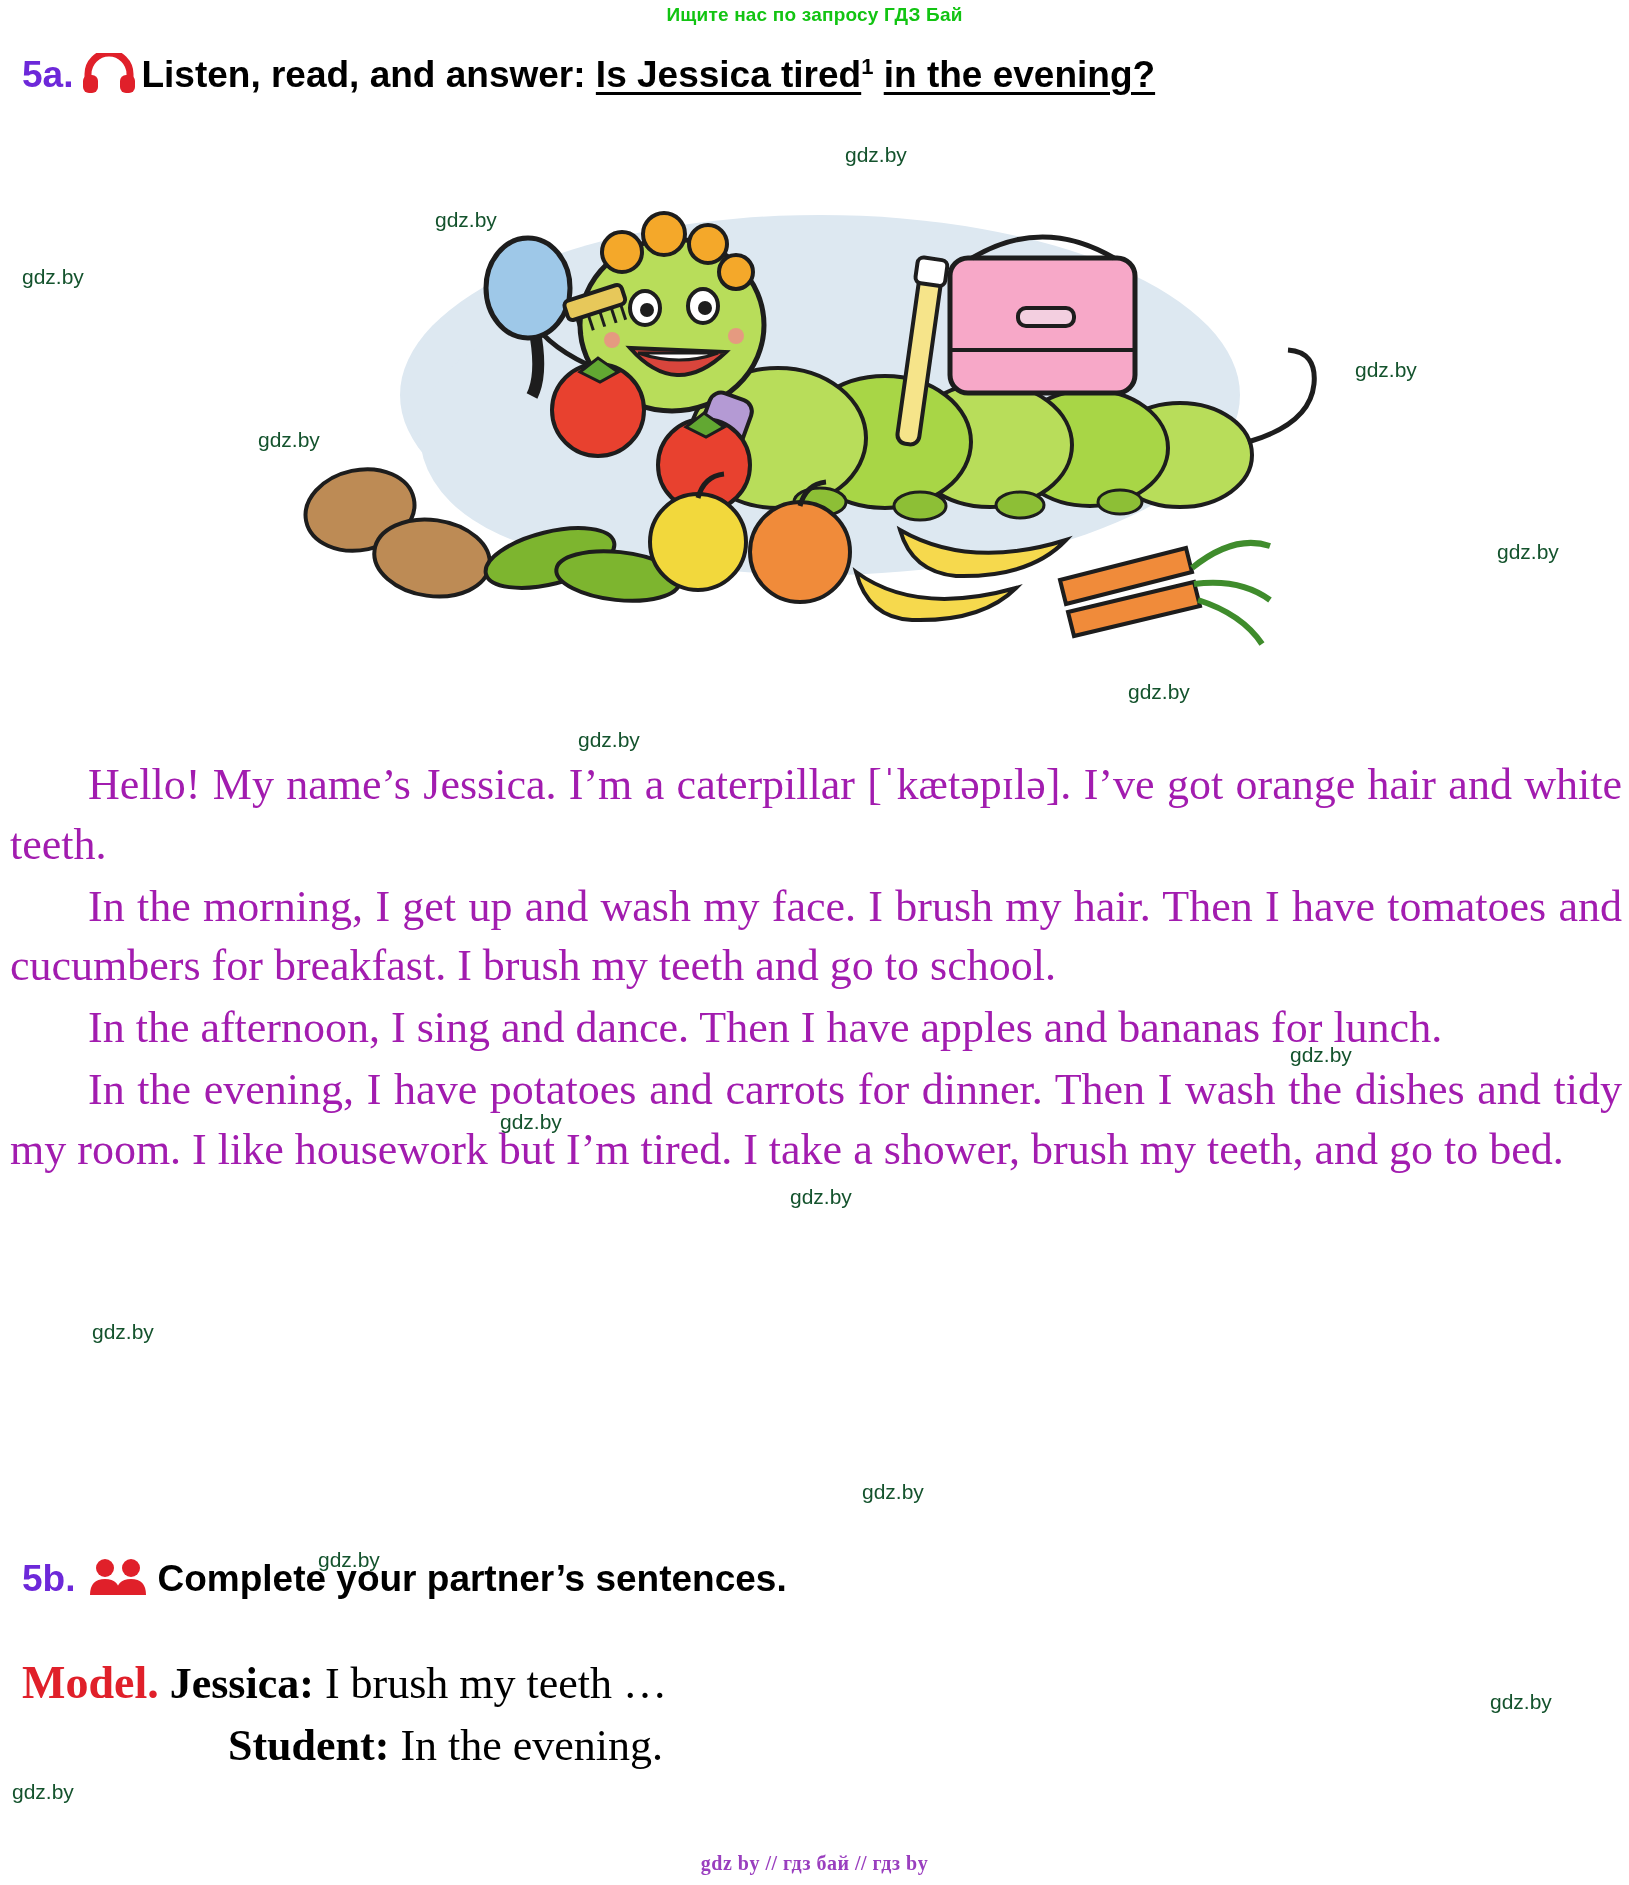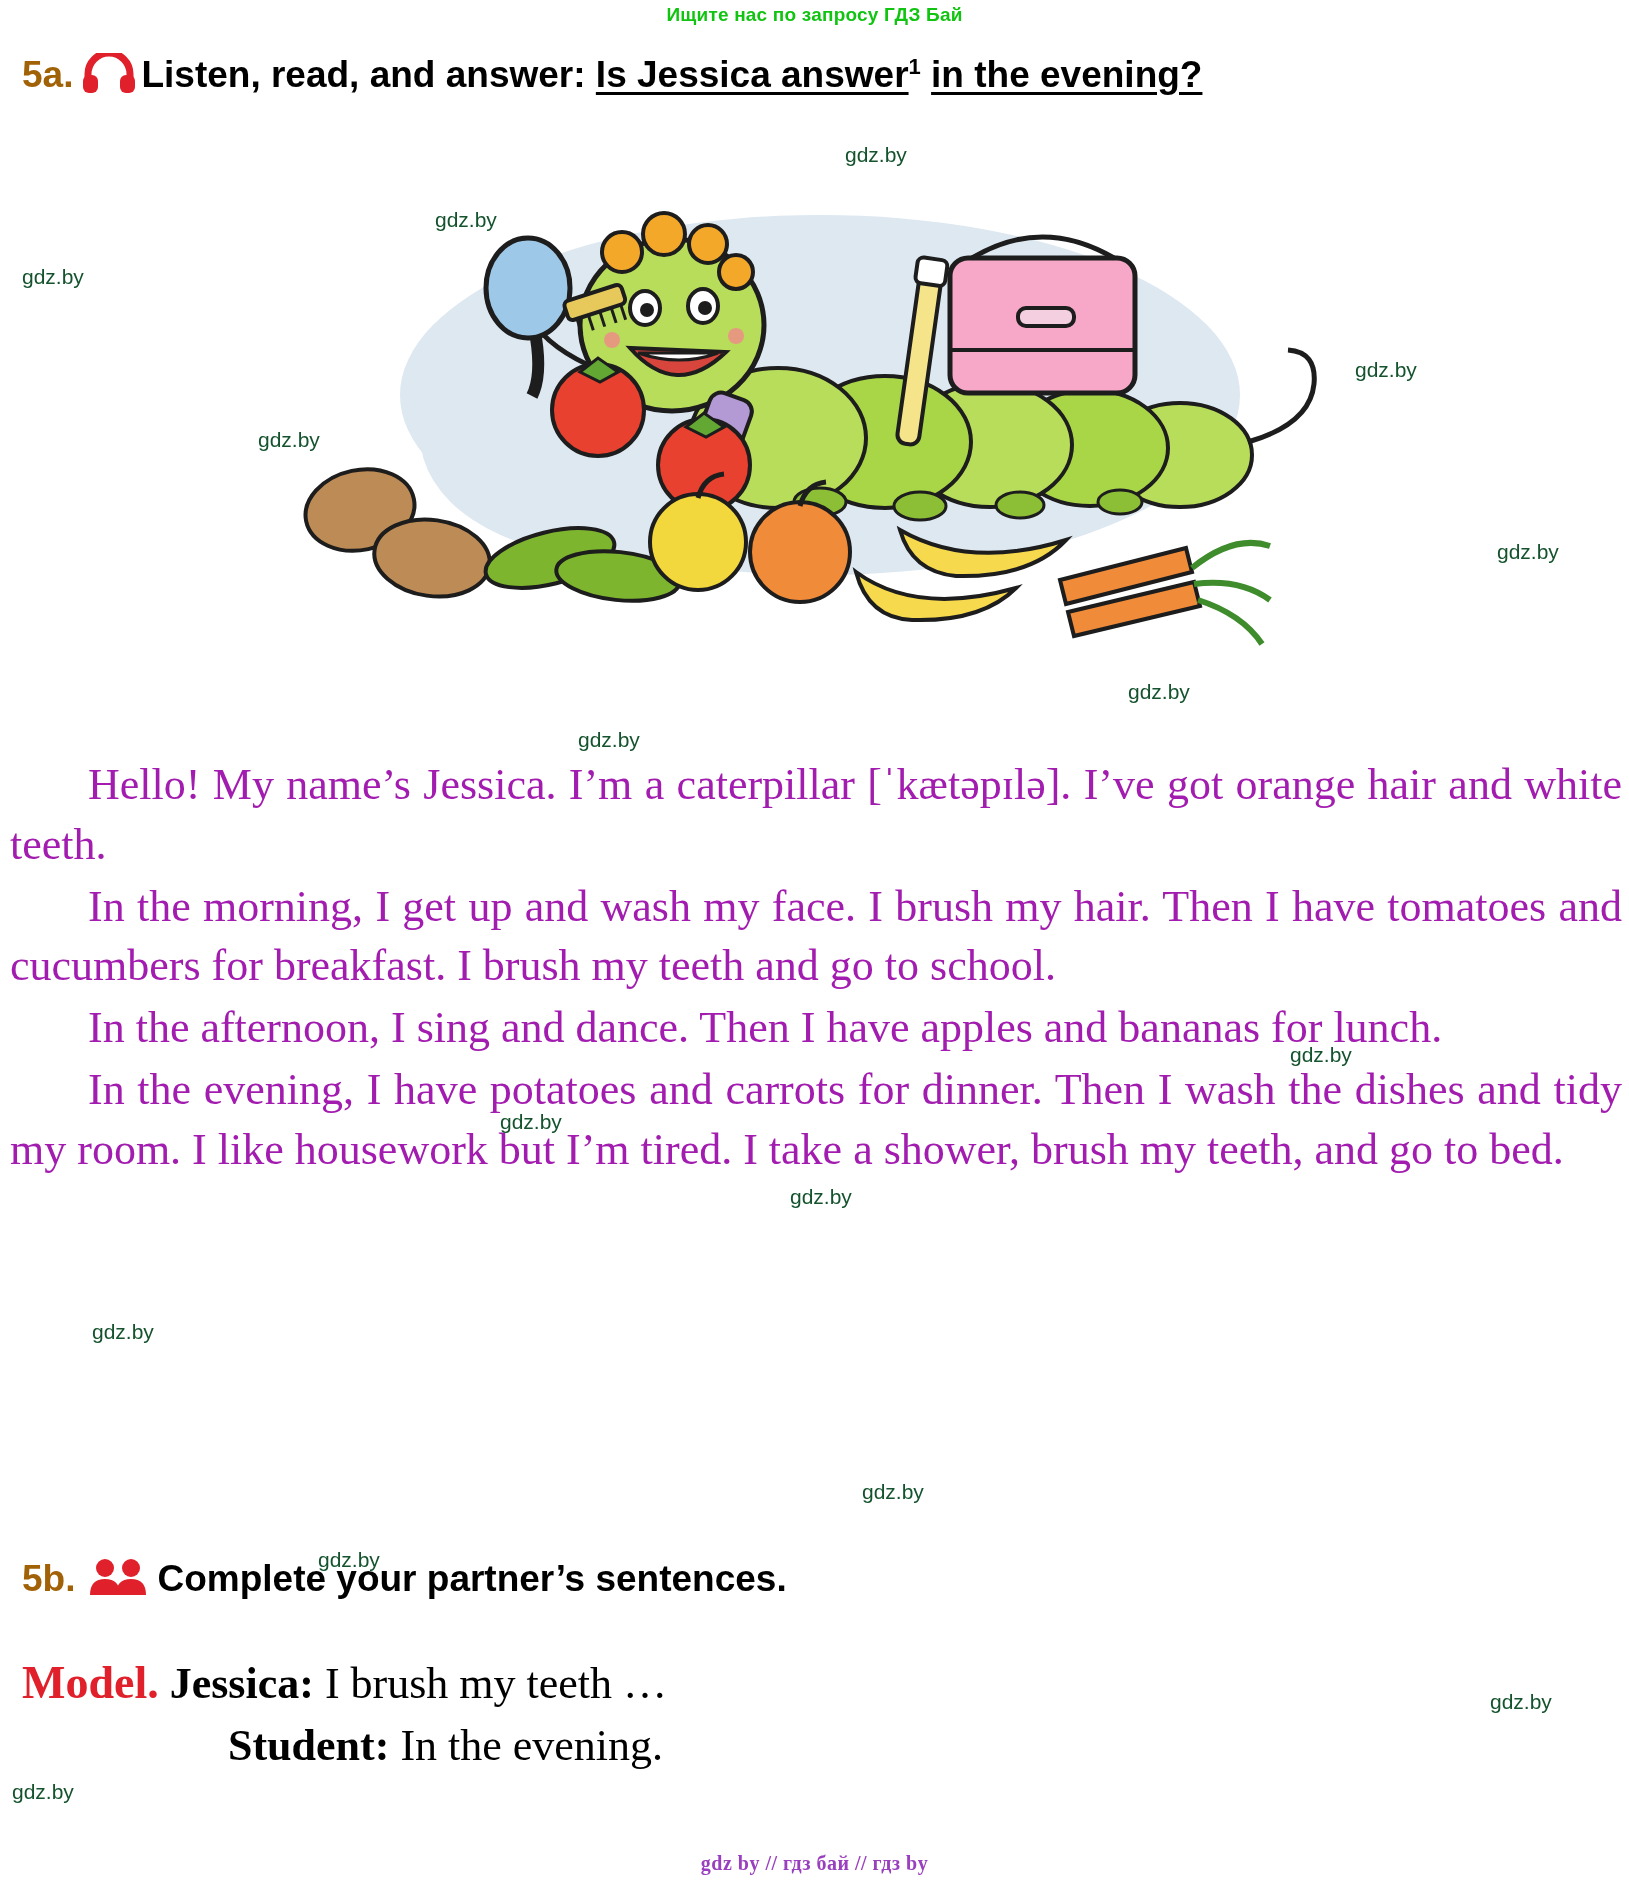--- a/index.html
+++ b/index.html
@@ -42,21 +42,21 @@
     position: relative;
     display: block;
     font-family: "Liberation Sans", sans-serif;
     font-weight: bold;
     font-size: 37px;
     line-height: 1.25;
     color: #000;
     margin: 0;
   }
   .ex-num {
-    color: #a16207;
+    color: #6d28d9;
     font-family: "Liberation Sans", sans-serif;
     font-weight: bold;
     font-size: 37px;
   }
   .headphones-icon {
     display: inline-block;
     vertical-align: -6px;
     margin: 0 6px 0 10px;
   }
   .partner-icon {
@@ -163,21 +163,21 @@
   <div class="top-banner">Ищите нас по запросу ГДЗ Бай</div>
 
   <div class="ex-heading" id="heading-5a">
     <span class="ex-num">5a.</span><span class="headphones-icon">
       <svg width="52" height="40" viewBox="0 0 52 40">
         <path d="M5 30 V21 a21 21 0 0 1 42 0 V30" fill="none" stroke="#e0202a" stroke-width="7" stroke-linecap="round"></path>
         <rect x="0" y="22" width="15" height="18" rx="6" fill="#e0202a"></rect>
         <rect x="37" y="22" width="15" height="18" rx="6" fill="#e0202a"></rect>
       </svg>
     </span><span>Listen, read, and answer:</span>
-    <span class="underlined">Is Jessica answer</span><sup class="fn">1</sup>
+    <span class="underlined">Is Jessica tired</span><sup class="fn">1</sup>
     <span class="underlined">in the evening?</span>
   </div>
 
   <div class="illustration">
     <svg width="1030" height="470" viewBox="0 0 1030 470">
 
       <ellipse cx="520" cy="215" rx="420" ry="180" fill="#dde8f1"></ellipse>
       <ellipse cx="300" cy="255" rx="180" ry="120" fill="#dde8f1"></ellipse>
 
       <g stroke="#1d1d1d" stroke-width="4">

